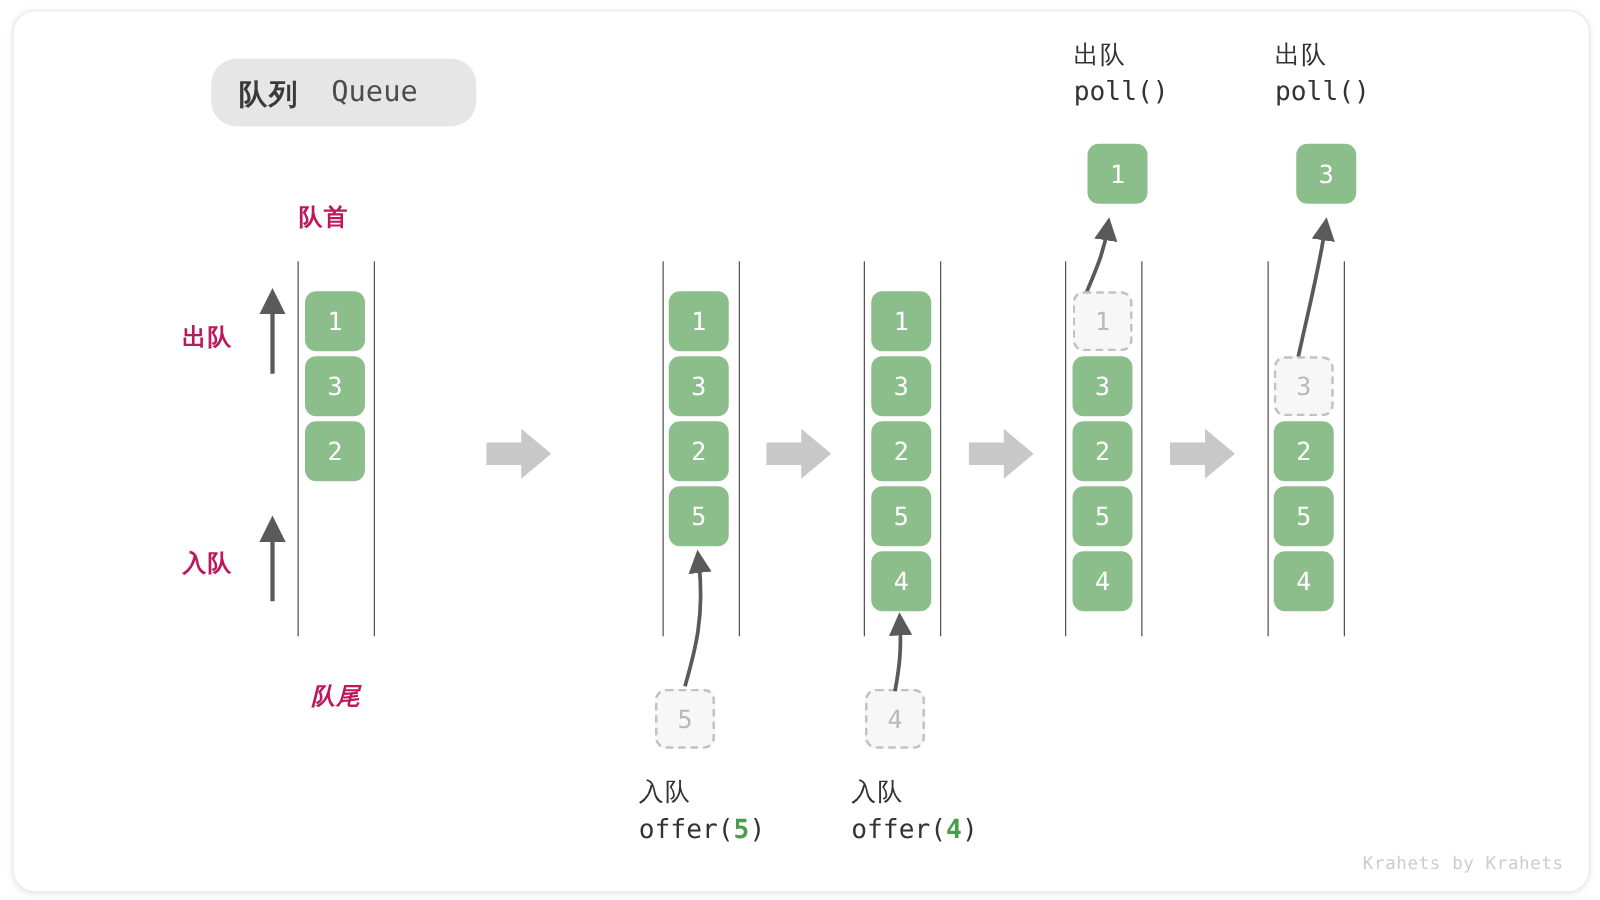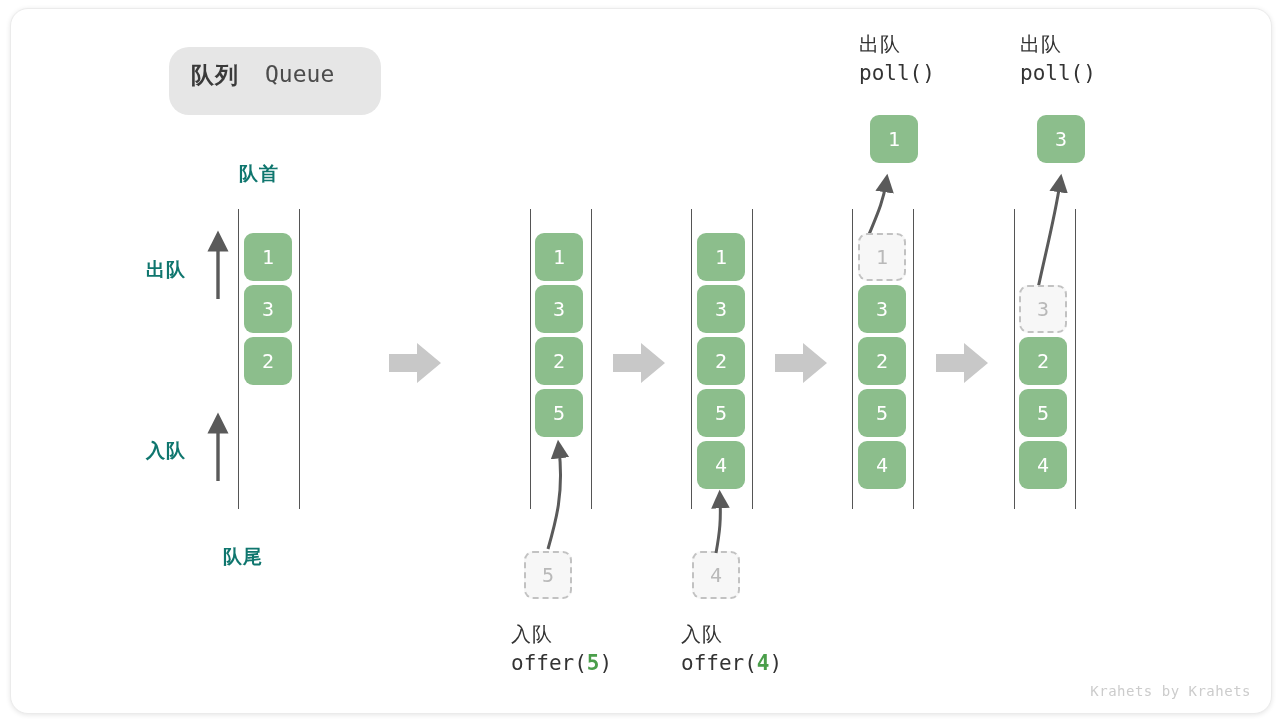--- a/index.html
+++ b/index.html
@@ -35,21 +35,21 @@
     width: 1280px;
     height: 720px;
   }
 
   
   #title-badge {
     position: absolute;
     left: 168px;
     top: 46px;
     width: 194px;
-    height: 68px;
+    height: 54px;
     background: #e6e6e6;
     border-radius: 20px;
     padding-left: 18px;
   }
   #title-badge .tcn {
     position: absolute;
     left: 22px;
     top: 13px;
     font-size: 23px;
     font-weight: bold;
@@ -63,21 +63,21 @@
     font-size: 23px;
     font-family: "DejaVu Sans Mono", "Liberation Mono", monospace;
     color: #4c4c4c;
   }
 
   
   .cn-label {
     position: absolute;
     font-size: 19px;
     font-weight: bold;
-    color: #0f766e;
+    color: #be185d;
     white-space: nowrap;
     letter-spacing: 1px;
   }
   .op-label {
     position: absolute;
     white-space: nowrap;
     color: #333333;
   }
   .op-label .line-cn {
     display: block;
@@ -152,21 +152,21 @@
 
 <div id="figure-card">
   <div id="canvas">
 
     <div id="title-badge">
       <span class="tcn">队列</span>
       <span class="ten">Queue</span>
     </div>
 
     <div class="cn-label" style="left:238px; top:160px;">队首</div>
-    <div class="cn-label" style="left:222px; top:543px;">队尾</div>
+    <div class="cn-label" style="left:248px; top:543px;font-style:italic;">队尾</div>
     <div class="cn-label" style="left:145px; top:256px;">出队</div>
     <div class="cn-label" style="left:145px; top:437px;">入队</div>
 
     <svg class="vec" style="left:200px; top:228px;" width="34" height="76">
       <defs>
         <marker id="vtip" markerWidth="7" markerHeight="7" refX="3.1" refY="3.1" orient="auto">
           <path d="M0,0 L6.2,3.1 L0,6.2 z" fill="#5a5a5a"></path>
         </marker>
       </defs>
       <line x1="17" y1="70" x2="17" y2="12" stroke="#5a5a5a" stroke-width="3.4" marker-end="url(#vtip)"></line>

